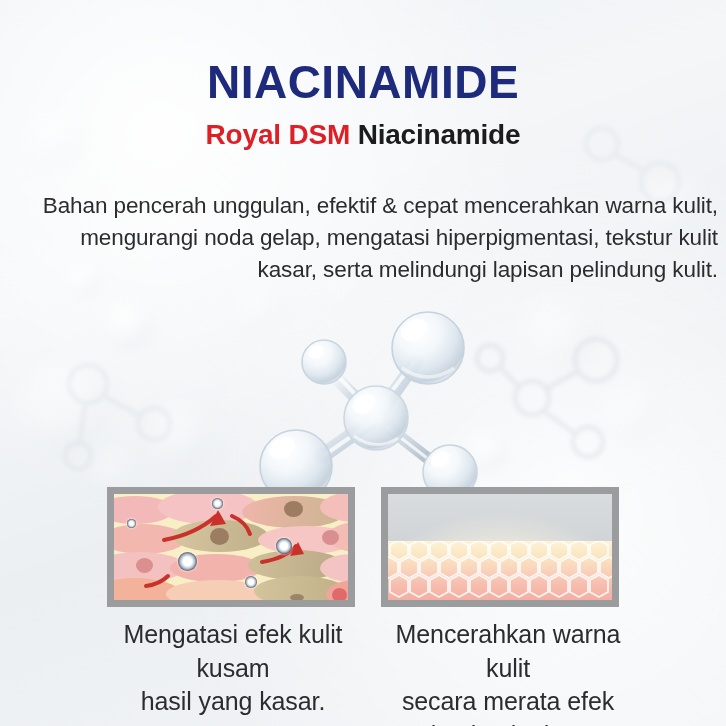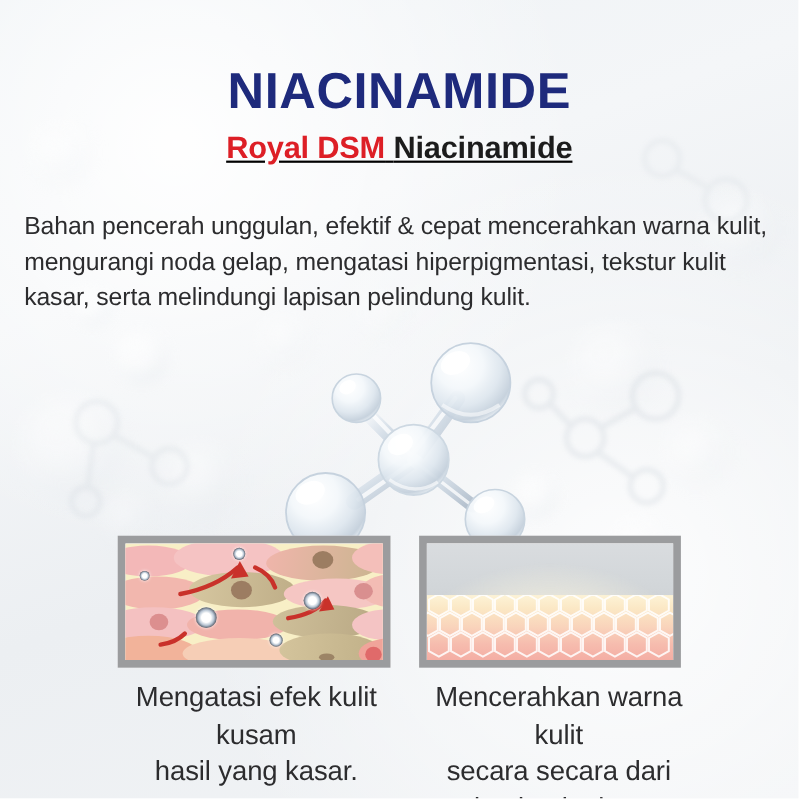--- a/index.html
+++ b/index.html
@@ -66,32 +66,31 @@
     color: #1e2a7c;
     line-height: 1.05;
     margin: 0;
   }
   .subtitle {
     margin-top: 14px;
     font-size: 28px;
     font-weight: bold;
     line-height: 1.1;
     letter-spacing: -0.2px;
-    text-decoration: underline;
   }
   .subtitle .brand { color: #dd1f26; }
   .subtitle .ingredient { color: #1c1c1c; }
 
   
   .description {
     position: absolute;
     top: 176px;
-    left: 22px;
+    left: 36px;
     width: 682px;
-    text-align: left;
+    text-align: right;
     font-size: 22.5px;
     font-weight: 300;
     line-height: 1.42;
     color: #2c2c2e;
     letter-spacing: -0.1px;
     margin-top: 14px;
   }
 
   
   .molecule-hero {
@@ -412,18 +411,18 @@
     </div>
   </div>
 
   <div class="captions">
     <div class="caption caption-left">
       <div>Mengatasi efek kulit kusam</div>
       <div>hasil yang kasar.</div>
     </div>
     <div class="caption caption-right">
       <div>Mencerahkan warna kulit</div>
-      <div>secara secara dari</div>
+      <div>secara merata efek</div>
       <div>kuning ke luar</div>
     </div>
   </div>
 
 </div>
 
 </body></html>

